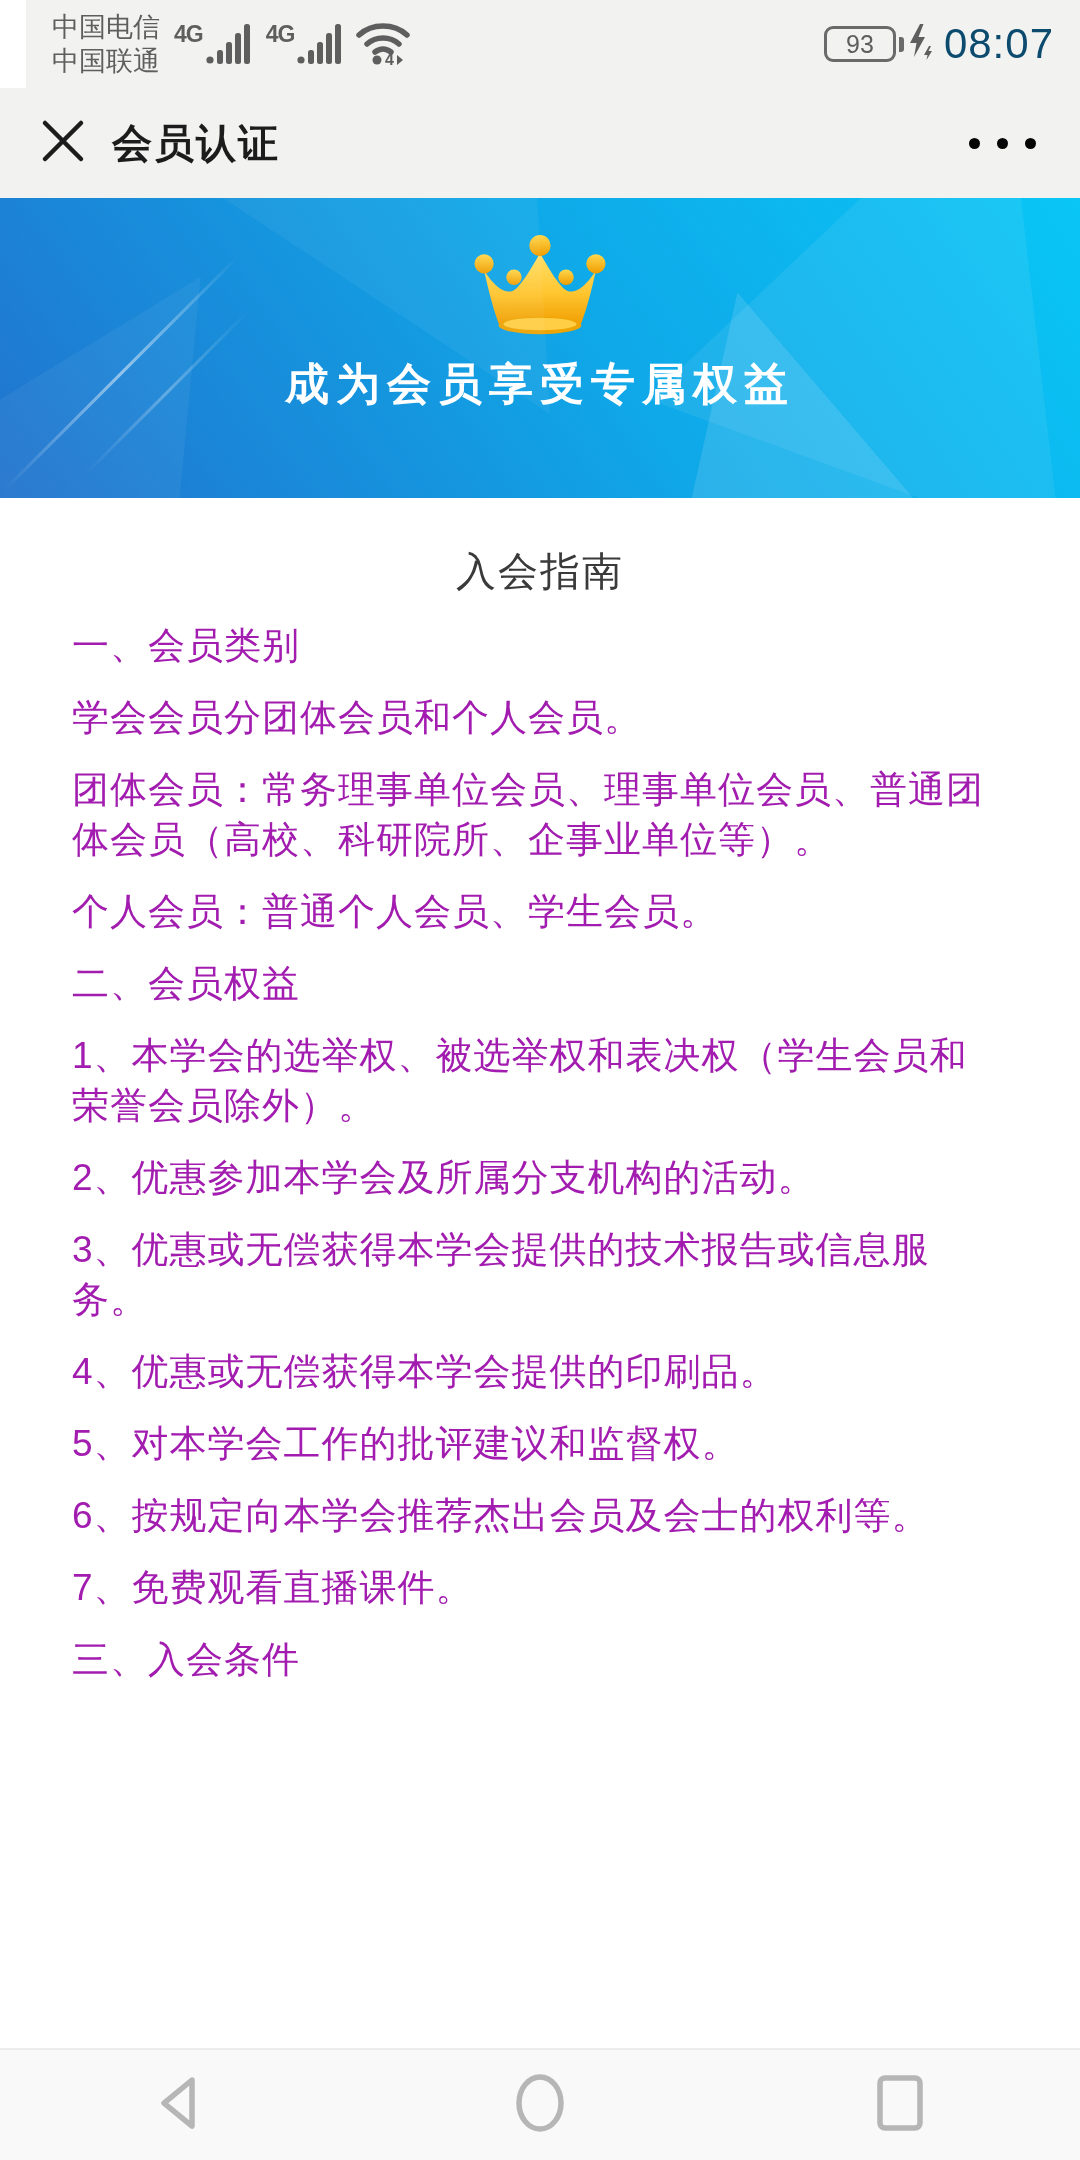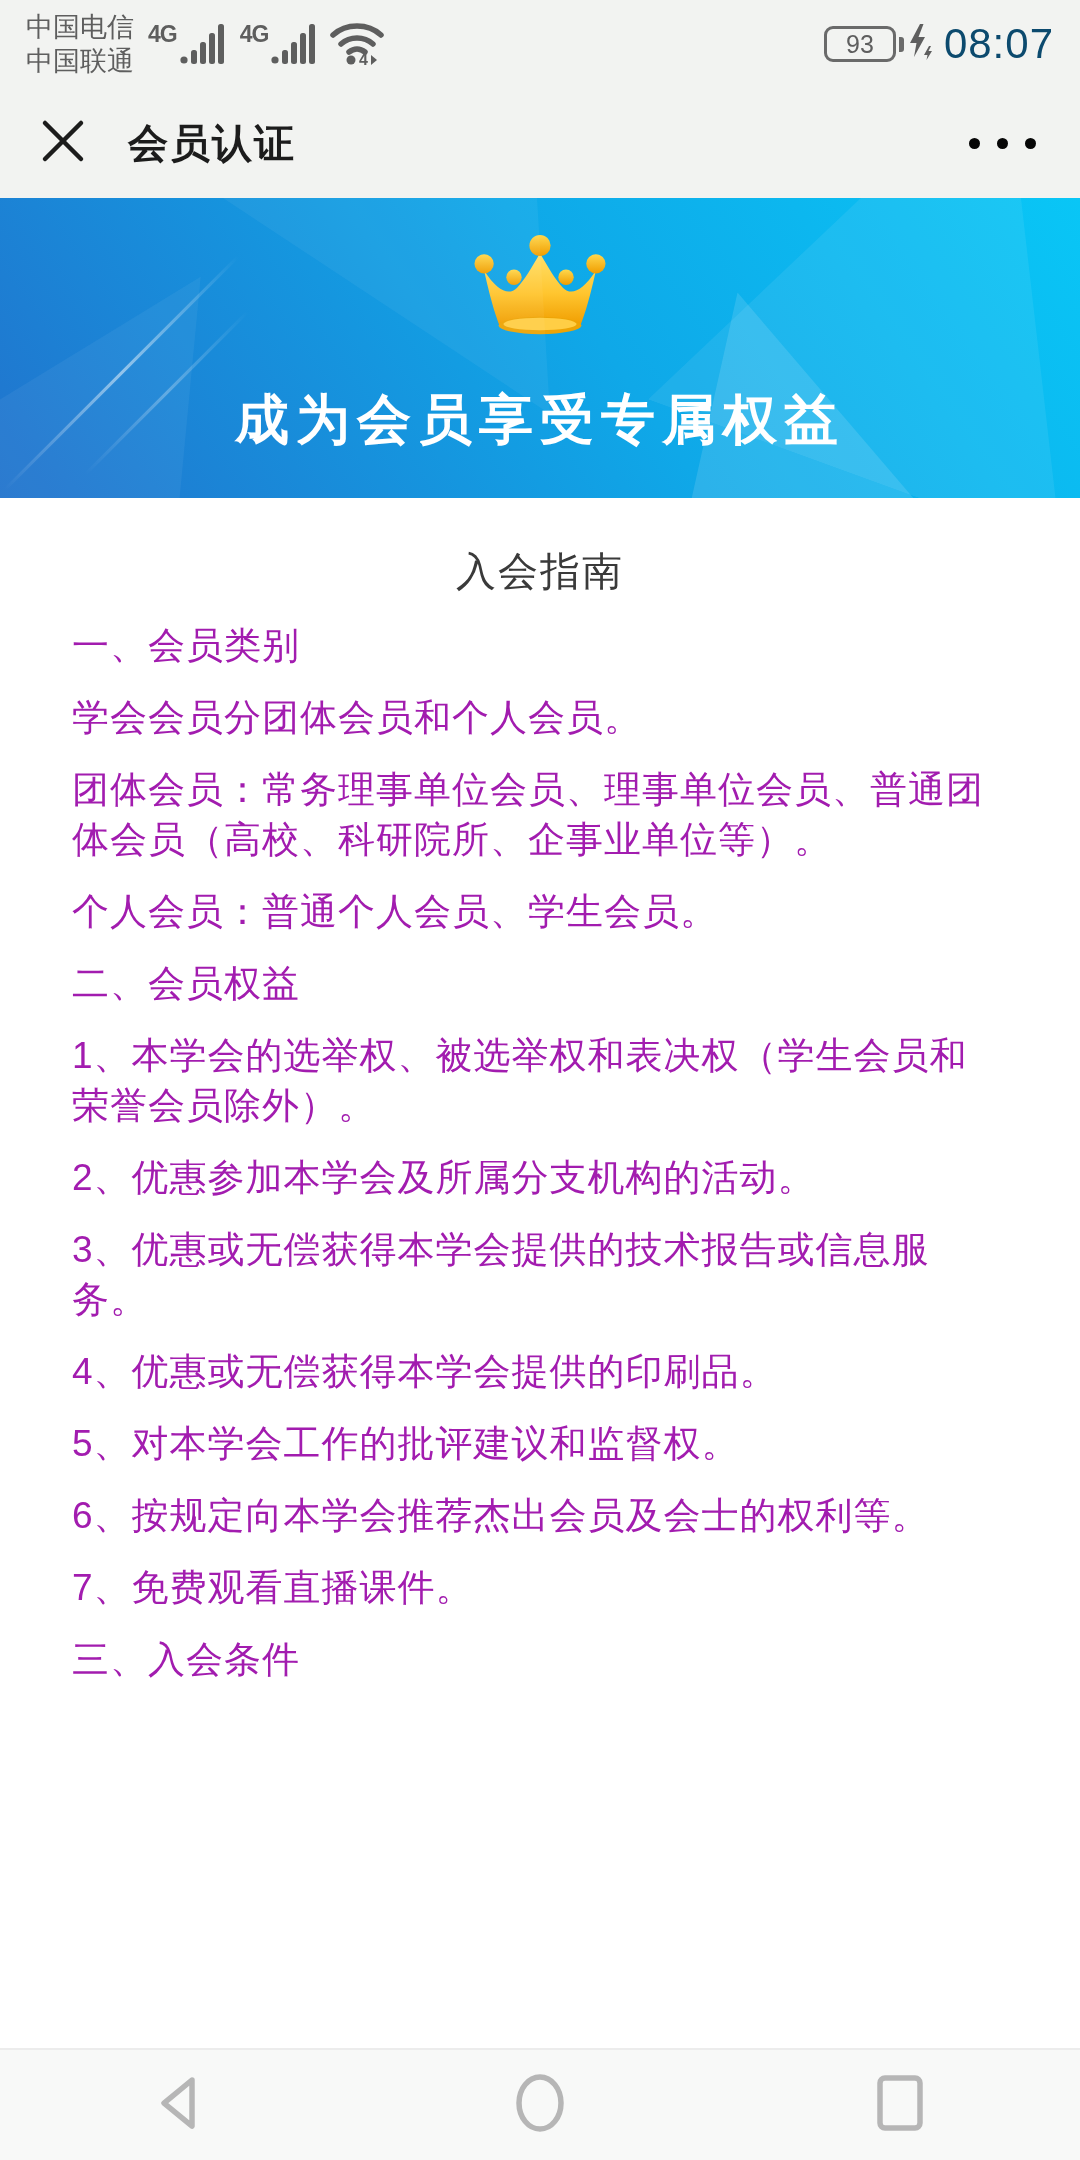--- a/index.html
+++ b/index.html
@@ -7,21 +7,21 @@
   body { font-family:"Liberation Sans","DejaVu Sans",sans-serif; }
   .screen {
     position:relative; width:1080px; height:2160px;
     display:flex; flex-direction:column; background:#ffffff; overflow:hidden;
   }
 
   
   .status-bar {
     height:88px; background:#f2f3f1; color:#5e5e5e;
     display:flex; align-items:center; justify-content:space-between;
-    padding:0 26px; flex:0 0 auto;
+    padding:0 26px; flex:0 0 auto;margin-left:26px;
   }
   .sb-left { display:flex; align-items:center; }
   .carriers { display:flex; flex-direction:column; font-size:27px; line-height:34px; color:#5e5e5e; }
   .sig { display:flex; align-items:flex-end; margin-left:14px; }
   .sig .nt { font-size:23px; font-weight:700; letter-spacing:-1px; margin:0 3px 20px 0; }
   .sb-right { display:flex; align-items:center; }
   .battery {
     width:72px; height:36px; border:3px solid #6a6a6a; border-radius:9px;
     display:flex; align-items:center; justify-content:center;
     font-size:25px; color:#5e5e5e;
@@ -29,42 +29,42 @@
   .battery-tip { width:5px; height:15px; background:#6a6a6a; border-radius:0 3px 3px 0; margin-left:3px; }
   .bolt { margin-left:6px; }
   .clock { font-size:42px; color:#0c4a6e; margin-left:12px; letter-spacing:1px; }
 
   
   .title-bar {
     height:110px; background:#f2f3f1; display:flex; align-items:center;
     padding:0 40px; flex:0 0 auto;
   }
   .close-btn { width:46px; height:46px; display:flex; align-items:center; justify-content:center; cursor:pointer; }
-  .page-title { font-size:40px; color:#1c1c1c; font-weight:600; margin-left:42px; letter-spacing:2px; }
+  .page-title { font-size:40px; color:#1c1c1c; font-weight:600; margin-left:26px; letter-spacing:2px; }
   .tb-spacer { flex:1; }
   .more-btn { display:flex; align-items:center; gap:17px; padding:10px 4px; cursor:pointer; }
   .more-btn .dot { width:11px; height:11px; border-radius:50%; background:#060606; }
 
   
   .banner {
     position:relative; height:300px; flex:0 0 auto; overflow:hidden;
     background:linear-gradient(55deg,#2173cd 0%,#0fa8e8 55%,#09c6f6 100%);
     display:flex; flex-direction:column; align-items:center;
   }
   .banner .tri { position:absolute; clip-path:polygon(50% 0,0 100%,100% 100%); }
   .tri-a { right:-70px; top:-150px; width:440px; height:440px; background:rgba(255,255,255,.07); transform:rotate(20deg); }
   .tri-b { right:150px; bottom:-100px; width:310px; height:310px; background:rgba(255,255,255,.12); transform:rotate(-14deg); }
   .tri-c { left:-90px; bottom:-130px; width:380px; height:380px; background:rgba(255,255,255,.05); transform:rotate(32deg); }
   .tri-d { left:280px; top:-120px; width:360px; height:360px; background:rgba(255,255,255,.05); transform:rotate(150deg); }
   .bline { position:absolute; width:3px; background:linear-gradient(rgba(255,255,255,0),rgba(255,255,255,.5),rgba(255,255,255,0)); transform:rotate(45deg); }
   .bline1 { left:120px; top:10px; height:330px; }
   .bline2 { left:165px; top:80px; height:230px; opacity:.55; }
   .crown { margin-top:34px; }
   .banner-title {
-    margin-top:42px; color:#ffffff; font-size:54px; font-weight:900;
+    margin-top:13px; color:#ffffff; font-size:44px; font-weight:900;
     letter-spacing:7px; text-align:center; position:relative; z-index:2;
   }
 
   
   .content { flex:1; background:#ffffff; padding:0 72px; overflow:hidden; }
   .guide-title { margin-top:46px; text-align:center; font-size:40px; font-weight:500; color:#3a3a3a; letter-spacing:2px; }
   .content p {
     margin:22px 0; font-size:37px; line-height:50px; color:#a21caf;
     letter-spacing:1px; white-space:pre-line;
   }

